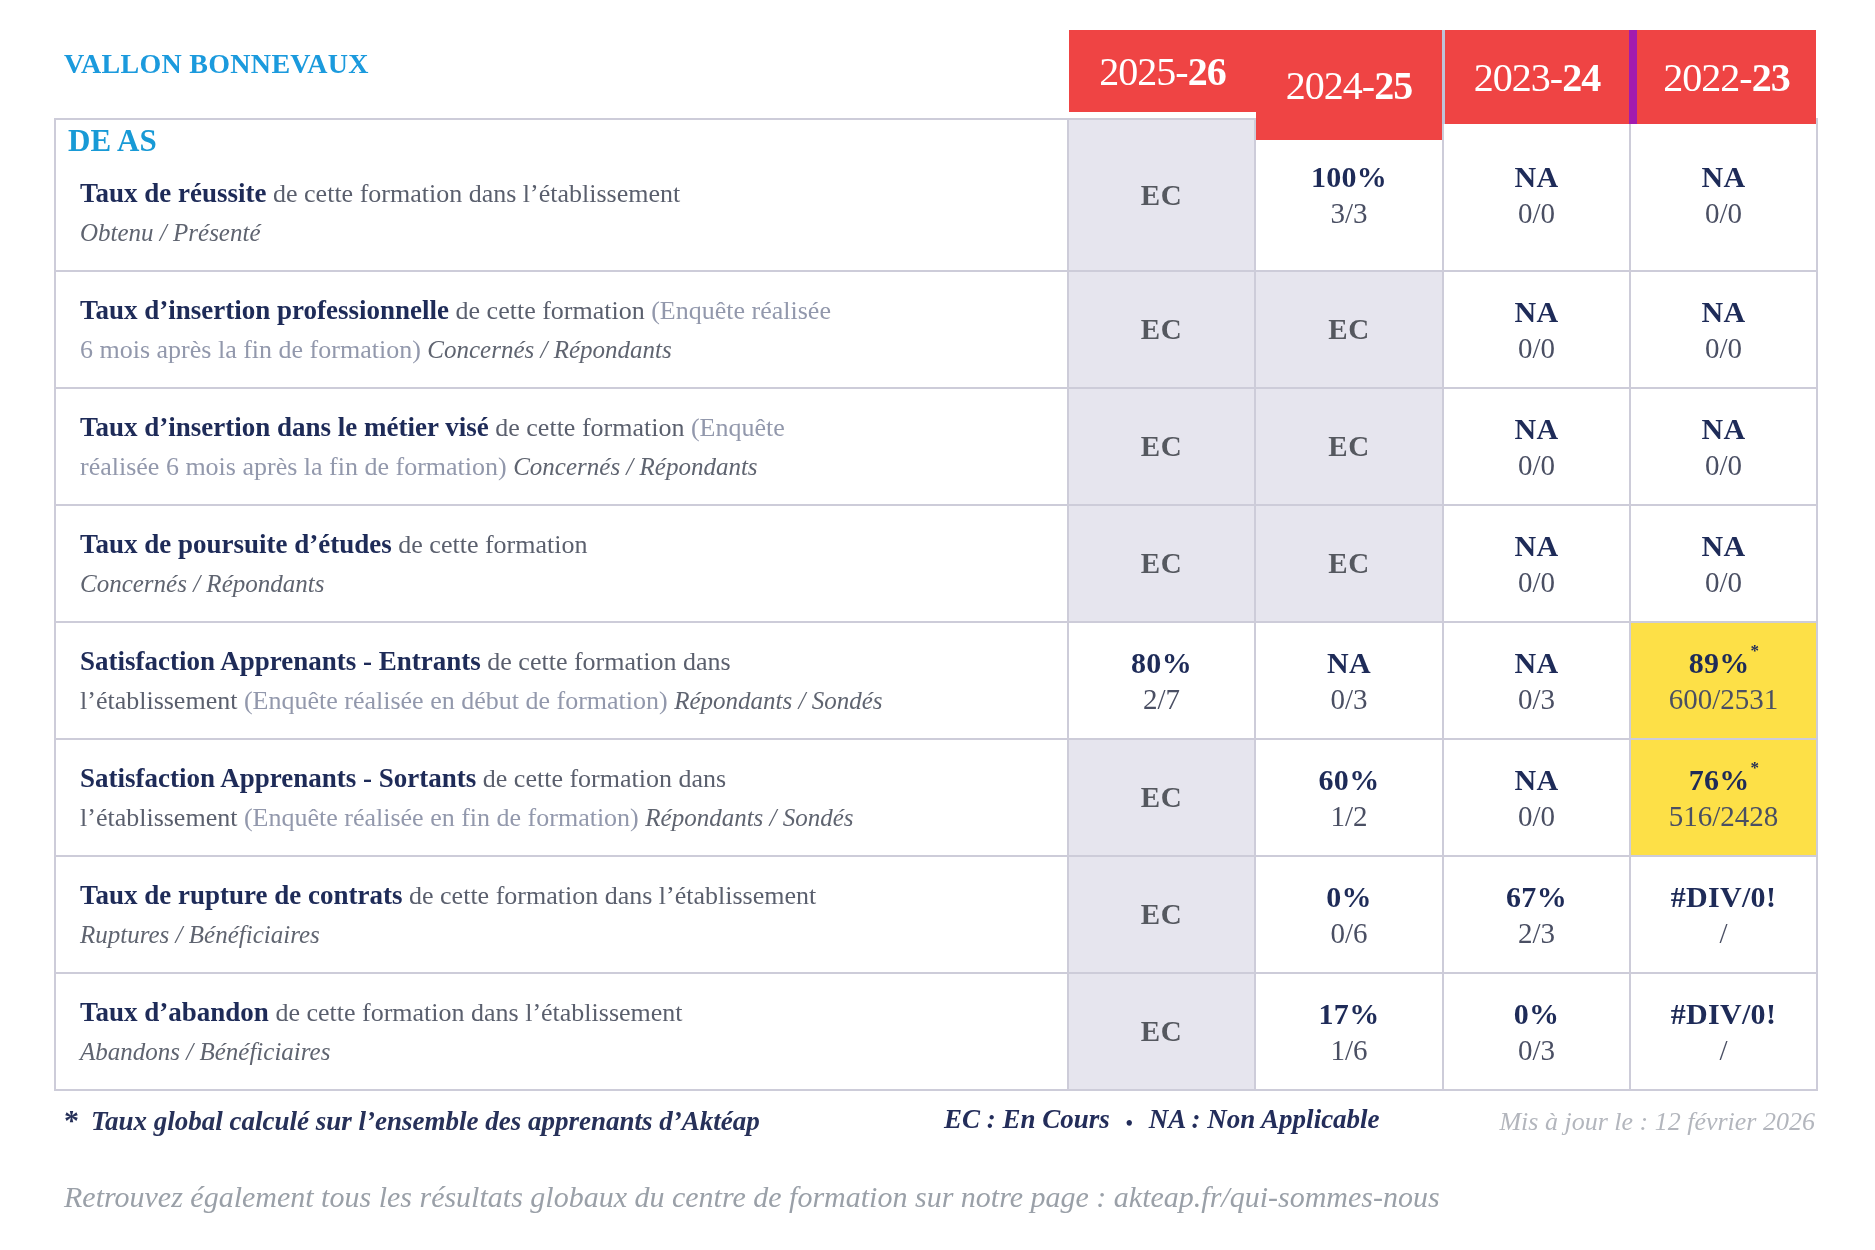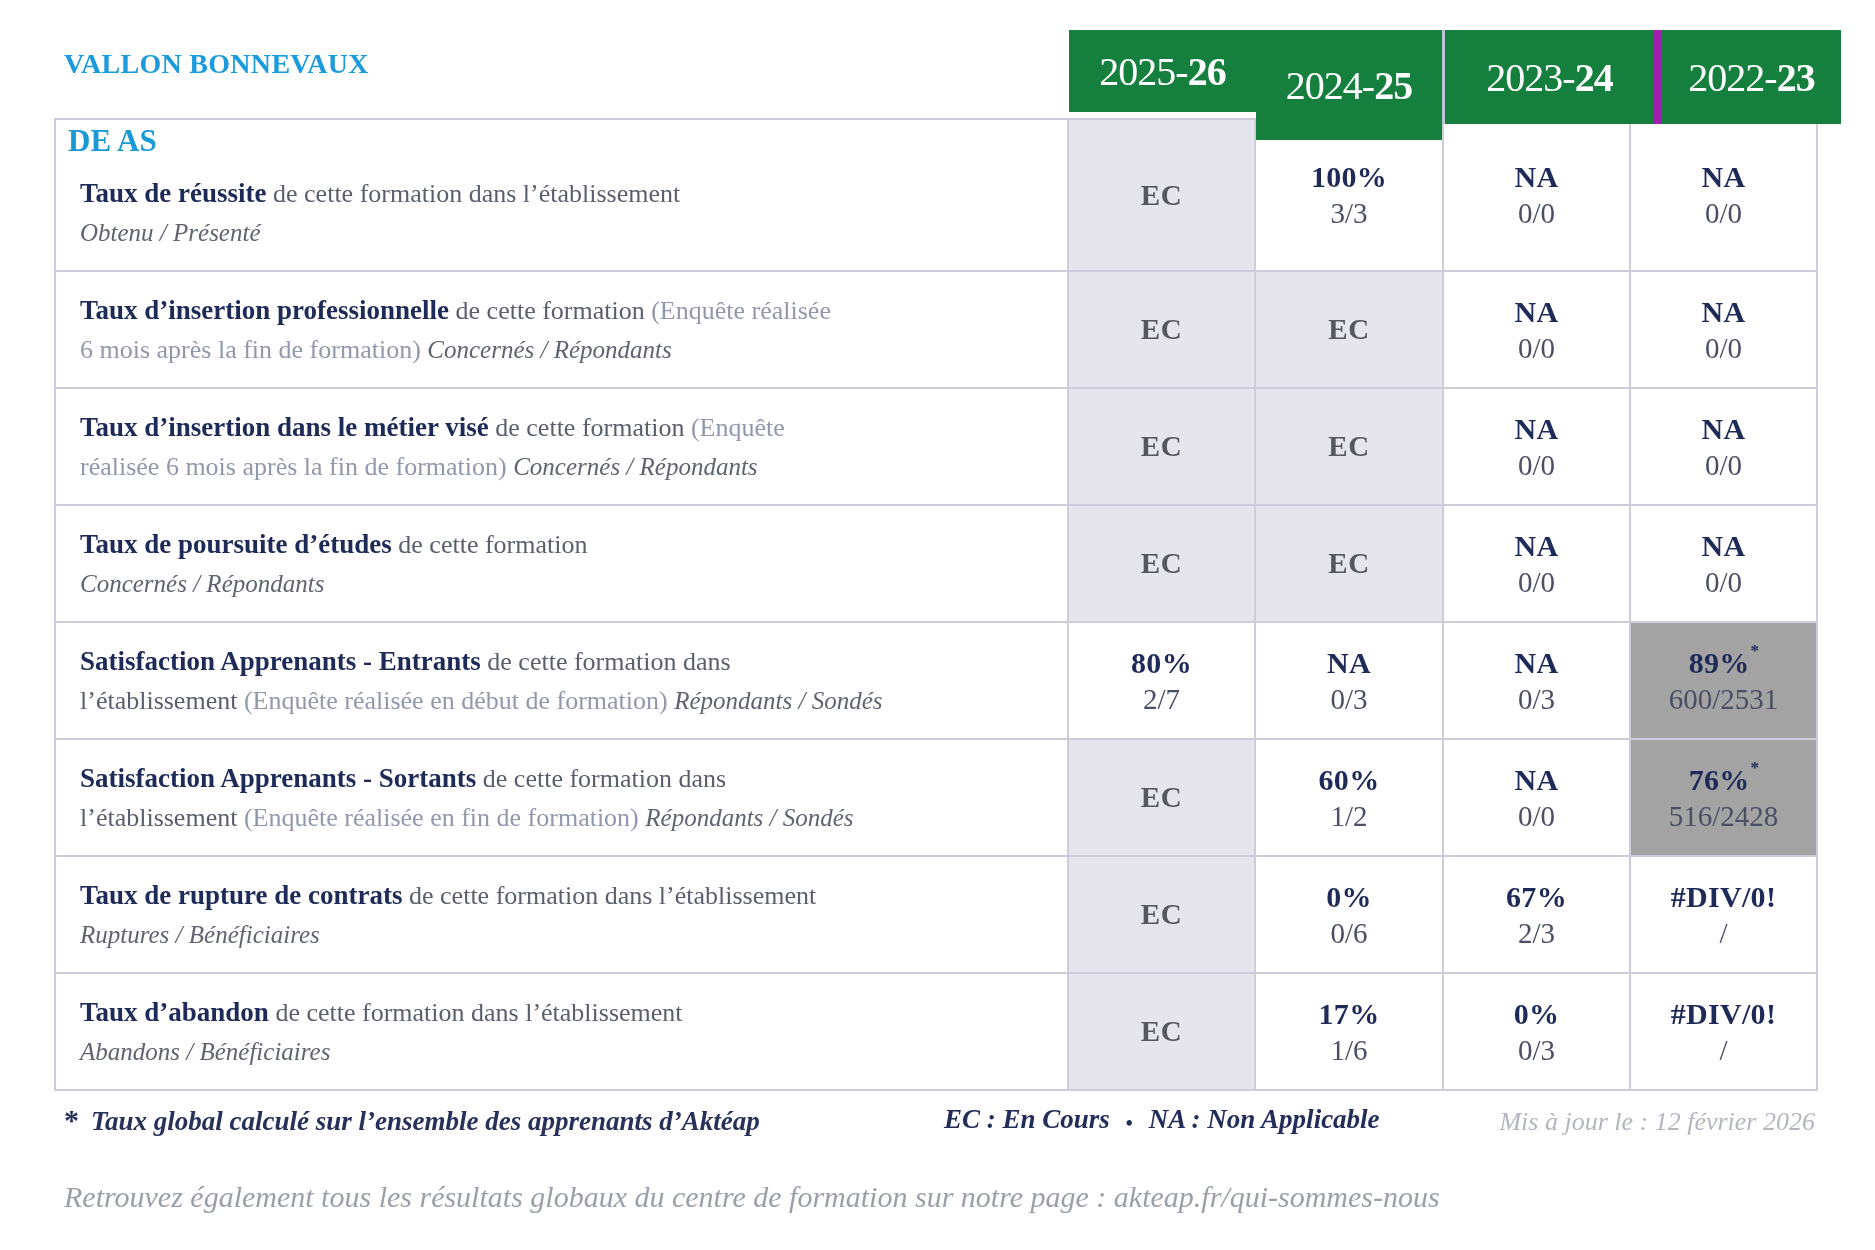--- a/index.html
+++ b/index.html
@@ -4,25 +4,25 @@
 <style>
   html,body{margin:0;padding:0;background:#ffffff;}
   .page{position:relative;width:1875px;height:1250px;background:#ffffff;overflow:hidden;
         font-family:Liberation Serif, serif;}
 
   .org-title{position:absolute;left:64px;top:48px;font-size:28px;font-weight:bold;
              color:#1b9add;letter-spacing:.3px;}
 
   
   .year-header{position:absolute;left:1069px;top:30px;display:flex;align-items:flex-start;z-index:2;}
-  .year-cell{background:#15803d;color:#fff;display:flex;align-items:center;justify-content:center;
+  .year-cell{background:#ef4444;color:#fff;display:flex;align-items:center;justify-content:center;
              font-size:40px;letter-spacing:-1px;box-sizing:border-box;}
   .yc0{width:187px;height:82px;}
   .yc1{width:186px;height:110px;}
-  .yc2{width:212px;height:94px;border-left:3px solid #bfc3d8;}
+  .yc2{width:187px;height:94px;border-left:3px solid #bfc3d8;}
   .yc3{width:187px;height:94px;border-left:8px solid #a21caf;}
   .yr-light{font-weight:normal;}
   .yr-bold{font-weight:bold;}
 
   
   .grid{position:absolute;left:54px;top:118px;display:grid;
         grid-template-columns:1011px 185px 186px 185px 185px;
         grid-template-rows:150px repeat(7,115px);
         gap:2px;background:#cdccd9;border:2px solid #cdccd9;z-index:1;}
   .cell{background:#ffffff;box-sizing:border-box;}
@@ -30,21 +30,21 @@
               padding:6px 18px 6px 12px;}
   .label-cell.first{justify-content:flex-end;padding-top:12px;}
   .course-title{font-size:31px;font-weight:bold;color:#189ad6;margin:0 0 2px 0;}
   .label-text{margin:12px;line-height:1.5;font-size:26px;}
   .seg-b{font-weight:bold;color:#1e2b58;font-size:27px;}
   .seg-g{color:#5a5f6d;}
   .seg-lg{color:#9298ac;}
   .seg-i{font-style:italic;color:#5f6470;font-size:25px;}
   .val-cell{display:flex;flex-direction:column;align-items:center;justify-content:center;gap:7px;}
   .bg-ec{background:#e6e5ee;}
-  .bg-hl{background:#a3a3a3;}
+  .bg-hl{background:#fde047;}
   .val-main{font-size:30px;font-weight:bold;color:#1e2b58;letter-spacing:.3px;line-height:1;}
   .val-main.ec{color:#55585f;font-size:29px;letter-spacing:.5px;}
   .val-main sup{font-size:17px;line-height:0;position:relative;top:-6px;left:1px;}
   .val-sub{font-size:29px;color:#4a4f63;line-height:1;}
 
   
   .footer-note{position:absolute;left:64px;top:1103px;font-size:27px;color:#273159;white-space:nowrap;}
   .footer-note .star{font-weight:bold;font-size:30px;margin-right:12px;}
   .footer-note .note-text{font-style:italic;font-weight:bold;}
   .legend{position:absolute;left:944px;top:1104px;display:flex;align-items:flex-end;gap:16px;

